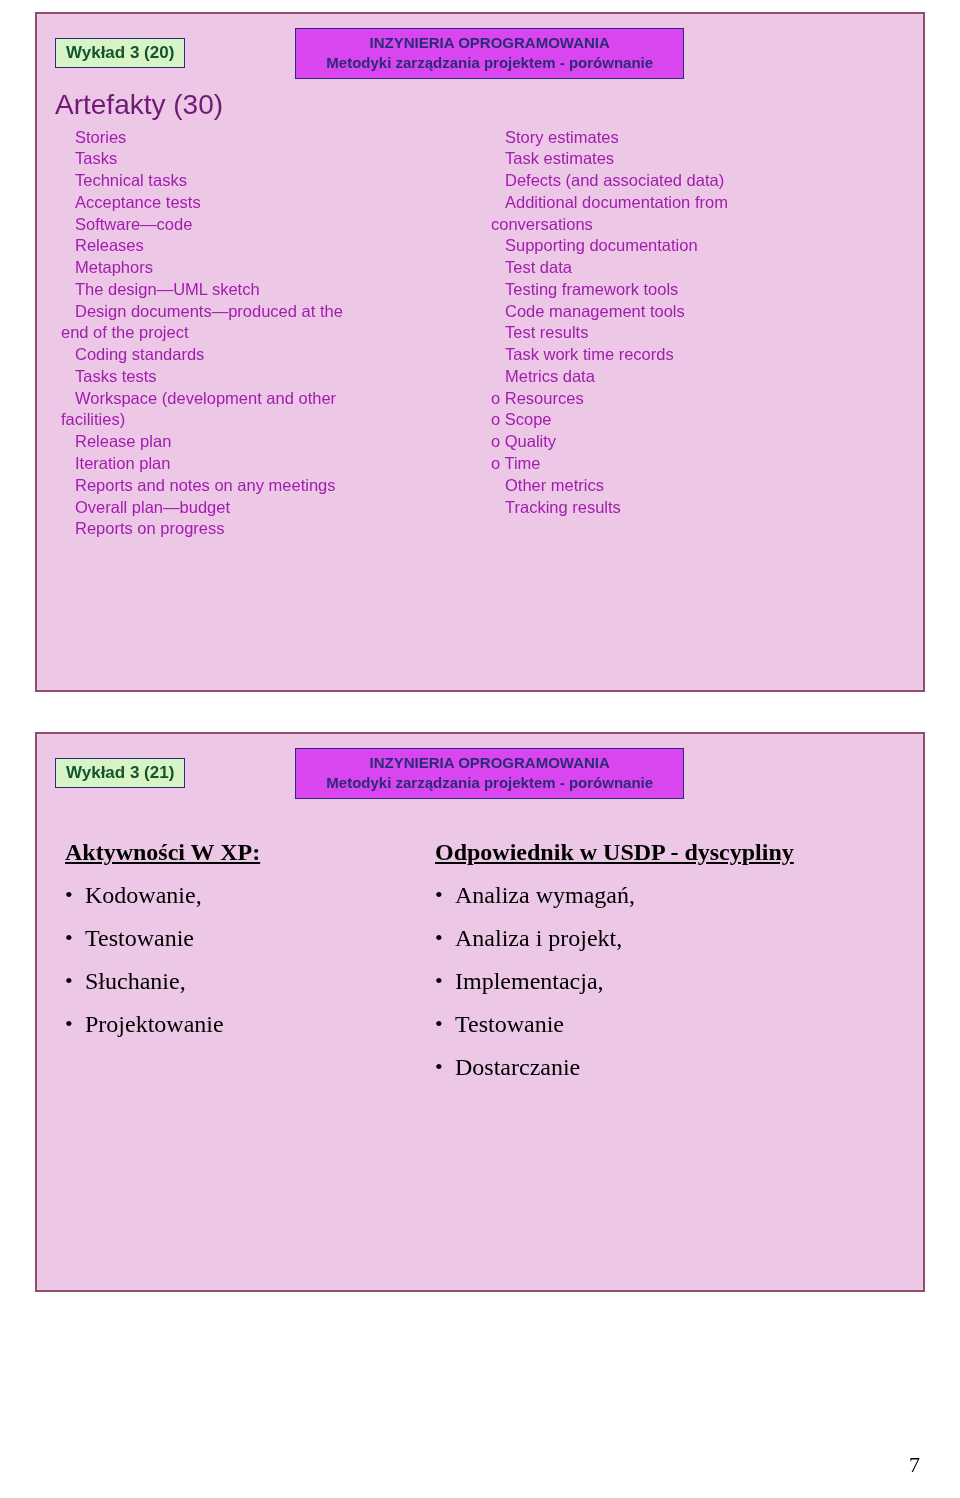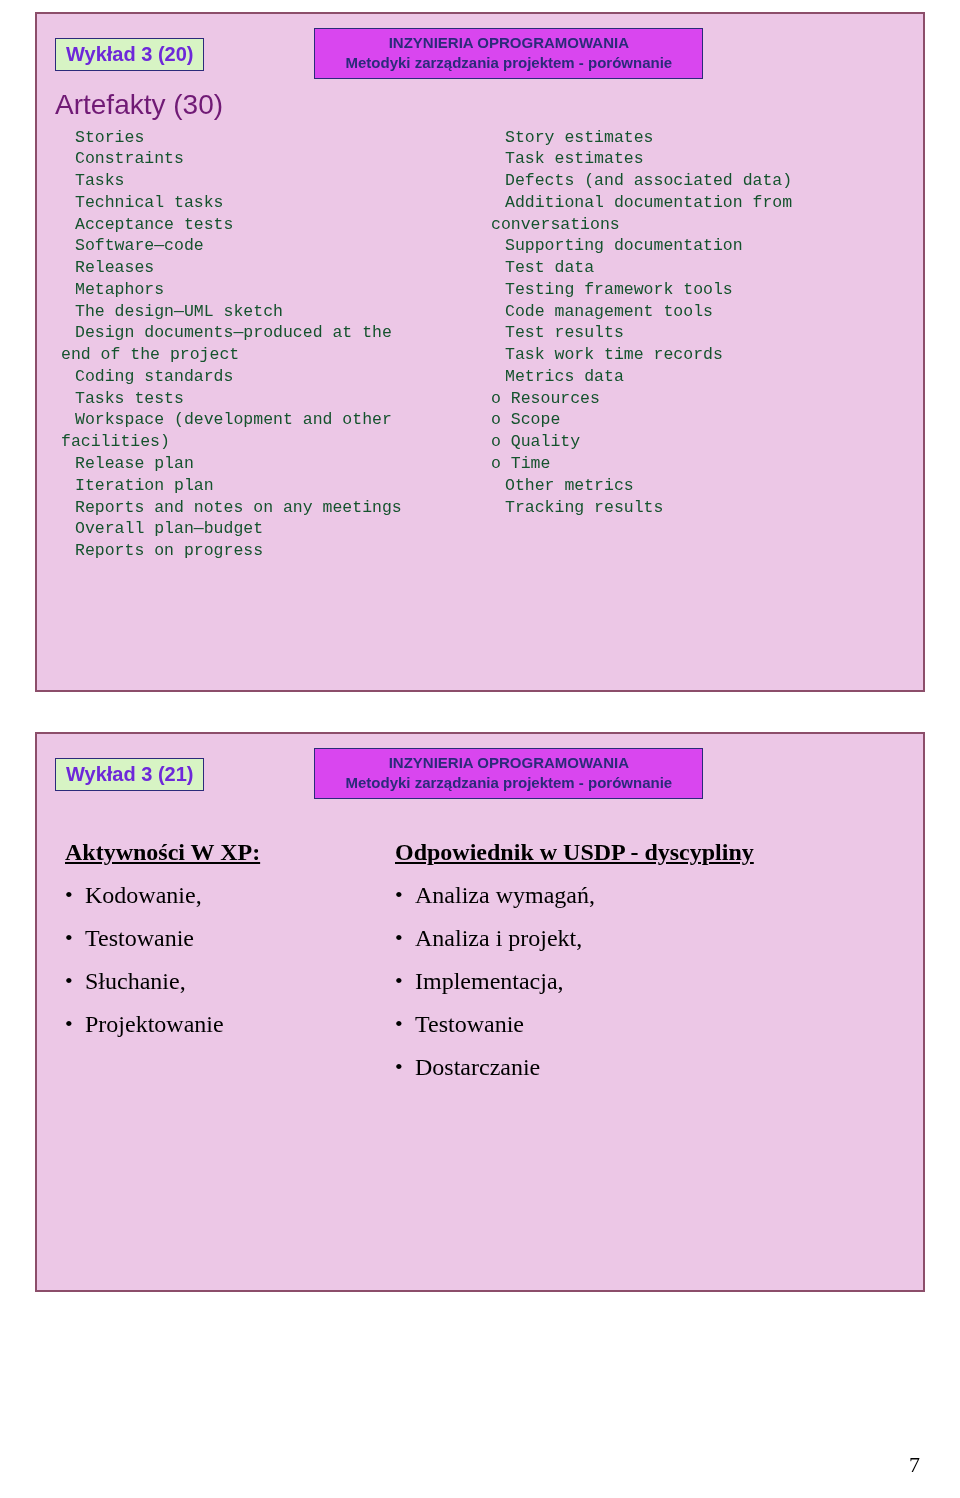--- a/index.html
+++ b/index.html
@@ -20,23 +20,23 @@
   }
   .slide1 { height: 680px; }
   .slide2 { height: 560px; }
   .top-row {
     display: flex;
     align-items: flex-start;
   }
   .label-box {
     background: #d7f4c4;
     border: 1px solid #2b2b7a;
-    color: #6d28d9;
+    color: #14532d;
     font-weight: bold;
-    font-size: 20px;
+    font-size: 17px;
     padding: 4px 10px;
     white-space: nowrap;
     margin-top: 10px;
   }
   .header-box {
     background: #d946ef;
     border: 1px solid #2b2b7a;
     color: #2b2b7a;
     font-weight: bold;
     font-size: 15px;
@@ -51,23 +51,22 @@
     color: #701a75;
     margin-top: 10px;
   }
   .two-col {
     display: flex;
     margin-top: 6px;
   }
   .col {
     flex: 1;
     font-size: 16.5px;
-    color: #14532d;
+    color: #a21caf;
     line-height: 1.32;
-    font-family: Liberation Mono, monospace;
   }
   .col-left { padding-left: 6px; padding-right: 10px; }
   .col-right { padding-left: 6px; }
   .item { padding-left: 14px; }
   .item-noindent { padding-left: 0; }
   .section-heading-xp {
     font-family: "Times New Roman", Times, serif;
     font-size: 24px;
     font-weight: bold;
     text-decoration: underline;
@@ -90,20 +89,21 @@
     content: "•";
     position: absolute;
     left: 0;
     top: 0;
     font-size: 22px;
     color: #000;
   }
   .slide2-body {
     display: flex;
     margin-top: 40px;
+    gap: 40px;
   }
   .slide2-left {
     width: 300px;
     padding-left: 10px;
   }
   .slide2-right {
     flex: 1;
     padding-left: 30px;
   }
   .page-num {
@@ -124,21 +124,20 @@
       <div>INZYNIERIA OPROGRAMOWANIA</div>
       <div>Metodyki zarządzania projektem - porównanie</div>
     </div>
   </div>
 
   <div class="title-artefakty">Artefakty (30)</div>
 
   <div class="two-col">
     <div class="col col-left">
       <div class="item">Stories</div>
-      <div class="item">Constraints</div>
       <div class="item">Tasks</div>
       <div class="item">Technical tasks</div>
       <div class="item">Acceptance tests</div>
       <div class="item">Software—code</div>
       <div class="item">Releases</div>
       <div class="item">Metaphors</div>
       <div class="item">The design—UML sketch</div>
       <div class="item">Design documents—produced at the</div>
       <div class="item-noindent">end of the project</div>
       <div class="item">Coding standards</div>

